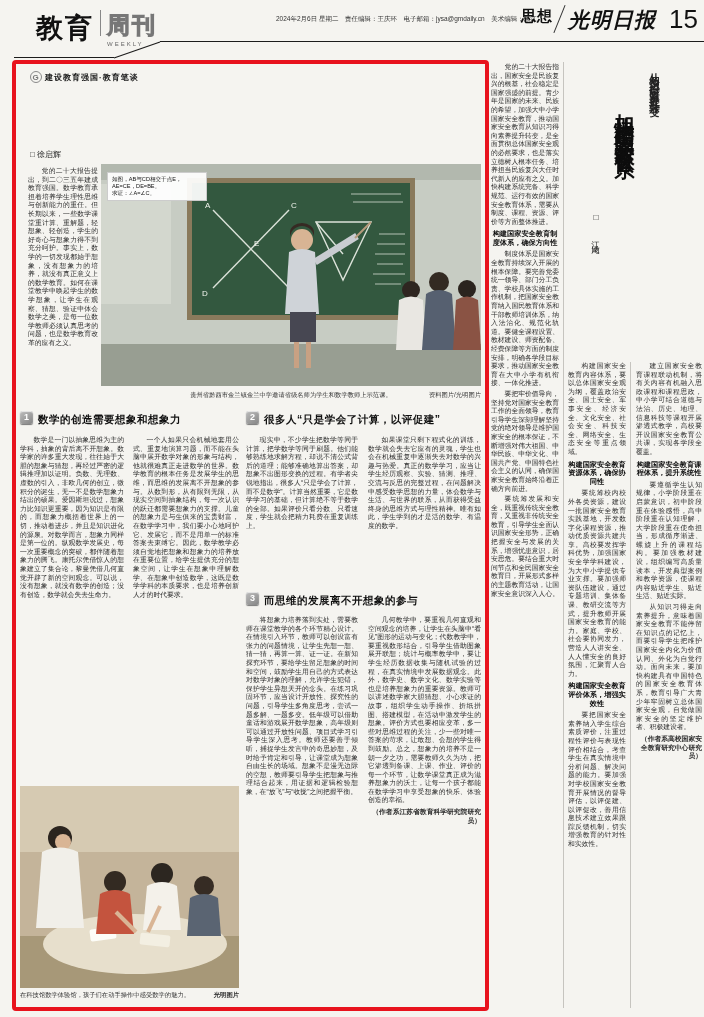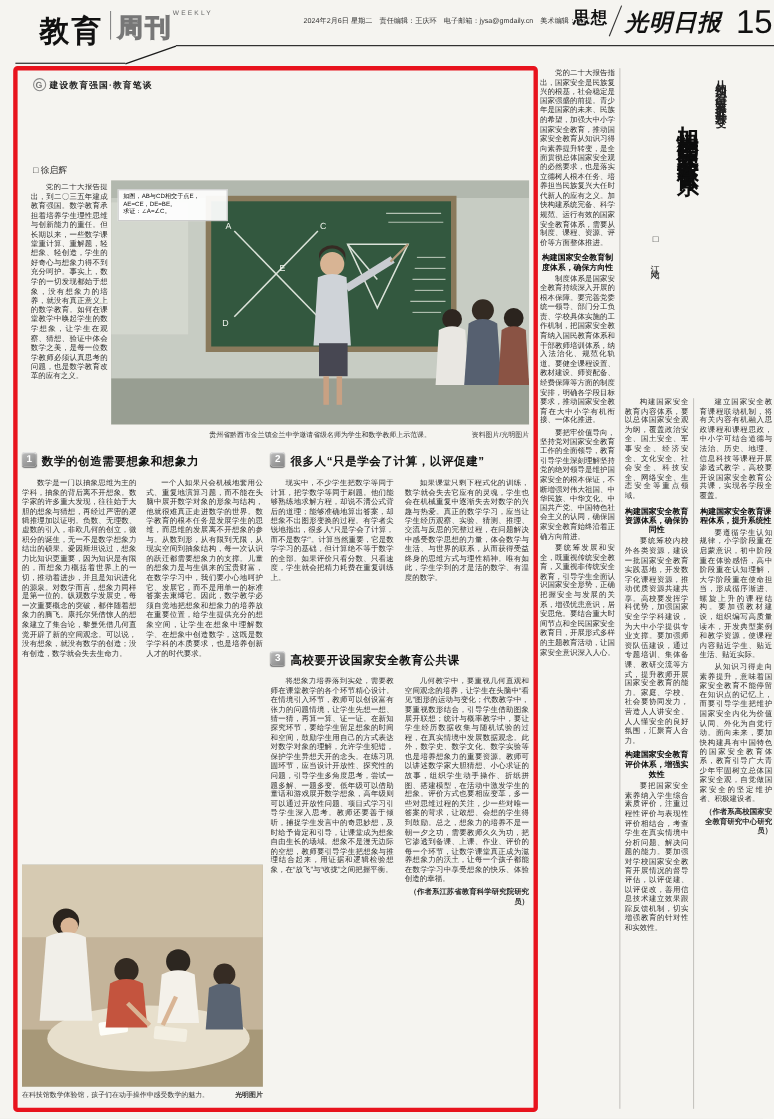--- a/index.html
+++ b/index.html
@@ -9,21 +9,21 @@
   .abs{position:absolute}
 
   
   .logo-main{font-size:27px;font-weight:900;letter-spacing:2px;color:#111;font-family:"Liberation Serif",serif}
   .logo-div{width:1px;height:26px;background:#888;margin:0 6px}
   .logo-sub{font-size:23px;font-weight:700;color:#f5f4f0;-webkit-text-stroke:1px #777;letter-spacing:2px}
   .logo-en{font-size:6px;letter-spacing:2px;color:#666}
   .dateline{font-size:6.5px;color:#333;white-space:nowrap}
   .section-label{font-size:15px;font-weight:900;color:#111;letter-spacing:1px}
   .masthead{font-family:Liberation Serif, serif;font-style:italic;font-weight:bold;font-size:21px;color:#111;letter-spacing:1px}
-  .page-no{font-size:30px;color:#111}
+  .page-no{font-size:26px;color:#111}
   .rule{background:#1c1c1c;height:1.2px}
 
   
   .red-box{left:12px;top:60px;width:477px;height:951px;border:4px solid #e8131d;border-radius:4px;z-index:60;pointer-events:none}
 
   
   .kicker{font-size:8px;font-weight:bold;color:#222;letter-spacing:1px;display:flex;align-items:center;gap:3px}
   .g-badge{width:12px;height:12px;border:1.5px solid #8a8a8a;border-radius:50%;color:#777;font-size:8px;font-weight:bold;display:flex;align-items:center;justify-content:center}
   .headline{font-size:30px;font-weight:900;letter-spacing:1px;color:#141414;white-space:nowrap}
   .byline{font-size:8px;color:#222}
@@ -46,21 +46,21 @@
   .vrule{width:1px;background:#c6c4bf}
 </style>
 </head>
 <body>
 
 <div class="page">
 
   <div class="abs" style="left:36px;top:10px;display:flex;">
     <span class="logo-main">教育</span>
     <span class="logo-div"></span>
-    <span style="display:flex;flex-direction:row">
+    <span style="display:flex;flex-direction:column">
       <span class="logo-sub">周刊</span>
       <span class="logo-en">WEEKLY</span>
     </span>
   </div>
   <div class="abs dateline" style="left:276px;top:15px">2024年2月6日 星期二　责任编辑：王庆环　电子邮箱：jysa@gmdaily.cn　美术编辑：朱江</div>
   <div class="abs section-label" style="left:521px;top:7px">思想</div>
   <div class="abs" style="left:559px;top:4px;width:1px;height:30px;background:#333;transform:rotate(22deg)"></div>
   <div class="abs masthead" style="left:568px;top:6px">光明日报</div>
   <div class="abs page-no" style="left:669px;top:4px">15</div>
   <div class="abs rule" style="left:160px;top:41px;width:544px"></div>
@@ -154,21 +154,21 @@
   <div class="abs sec-badge" style="left:246px;top:411px">2</div>
   <div class="abs sec-title" style="left:264px;top:413px">很多人“只是学会了计算，以评促建”</div>
   <div class="abs tiny" style="left:246px;top:436px;width:112px;height:150px">
     <div class="para">现实中，不少学生把数学等同于计算，把学数学等同于刷题。他们能够熟练地求解方程，却说不清公式背后的道理；能够准确地算出答案，却想象不出图形变换的过程。有学者尖锐地指出，很多人“只是学会了计算，而不是数学”。计算当然重要，它是数学学习的基础，但计算绝不等于数学的全部。如果评价只看分数、只看速度，学生就会把精力耗费在重复训练上。</div>
   </div>
   <div class="abs tiny" style="left:368px;top:436px;width:113px;height:150px">
     <div class="para">如果课堂只剩下程式化的训练，数学就会失去它应有的灵魂，学生也会在机械重复中逐渐失去对数学的兴趣与热爱。真正的数学学习，应当让学生经历观察、实验、猜测、推理、交流与反思的完整过程，在问题解决中感受数学思想的力量，体会数学与生活、与世界的联系，从而获得受益终身的思维方式与理性精神。唯有如此，学生学到的才是活的数学、有温度的数学。</div>
   </div>
 
   <div class="abs sec-badge" style="left:246px;top:592px">3</div>
-  <div class="abs sec-title" style="left:264px;top:594px">高校要开设国家安全教育公共课</div>
+  <div class="abs sec-title" style="left:264px;top:594px">而思维的发展离不开想象的参与</div>
   <div class="abs tiny" style="left:246px;top:616px;width:112px;height:392px">
     <div class="para">将想象力培养落到实处，需要教师在课堂教学的各个环节精心设计。在情境引入环节，教师可以创设富有张力的问题情境，让学生先想一想、猜一猜，再算一算、证一证。在新知探究环节，要给学生留足想象的时间和空间，鼓励学生用自己的方式表达对数学对象的理解，允许学生犯错，保护学生异想天开的念头。在练习巩固环节，应当设计开放性、探究性的问题，引导学生多角度思考，尝试一题多解、一题多变。低年级可以借助童话和游戏展开数学想象，高年级则可以通过开放性问题、项目式学习引导学生深入思考。教师还要善于倾听，捕捉学生发言中的奇思妙想，及时给予肯定和引导，让课堂成为想象自由生长的场域。想象不是漫无边际的空想，教师要引导学生把想象与推理结合起来，用证据和逻辑检验想象，在“放飞”与“收拢”之间把握平衡。</div>
   </div>
   <div class="abs tiny" style="left:368px;top:616px;width:113px;height:392px">
     <div class="para">几何教学中，要重视几何直观和空间观念的培养，让学生在头脑中“看见”图形的运动与变化；代数教学中，要重视数形结合，引导学生借助图象展开联想；统计与概率教学中，要让学生经历数据收集与随机试验的过程，在真实情境中发展数据观念。此外，数学史、数学文化、数学实验等也是培养想象力的重要资源。教师可以讲述数学家大胆猜想、小心求证的故事，组织学生动手操作、折纸拼图、搭建模型，在活动中激发学生的想象。评价方式也要相应变革，多一些对思维过程的关注，少一些对唯一答案的苛求，让敢想、会想的学生得到鼓励。总之，想象力的培养不是一朝一夕之功，需要教师久久为功，把它渗透到备课、上课、作业、评价的每一个环节，让数学课堂真正成为滋养想象力的沃土，让每一个孩子都能在数学学习中享受想象的快乐、体验创造的幸福。</div>
     <div class="closing">（作者系江苏省教育科学研究院研究员）</div>
   </div>
 
   <div class="abs photo-frame" style="left:20px;top:786px;width:219px;height:202px">
     <svg viewBox="0 0 219 202" width="219" height="202">

